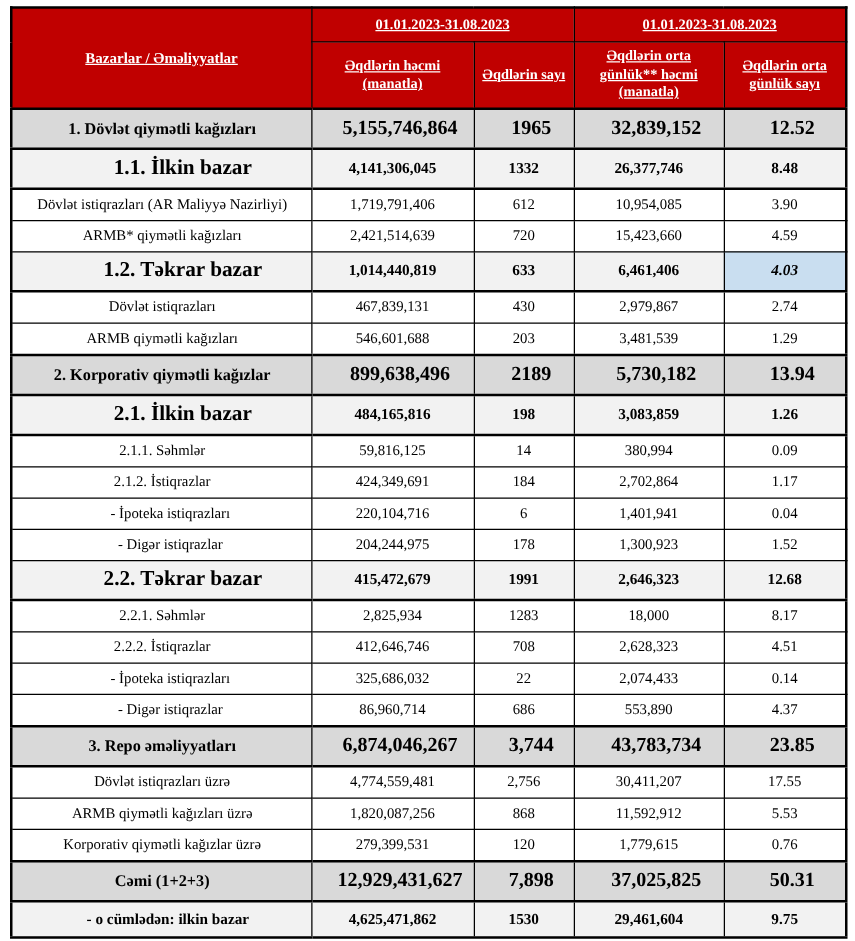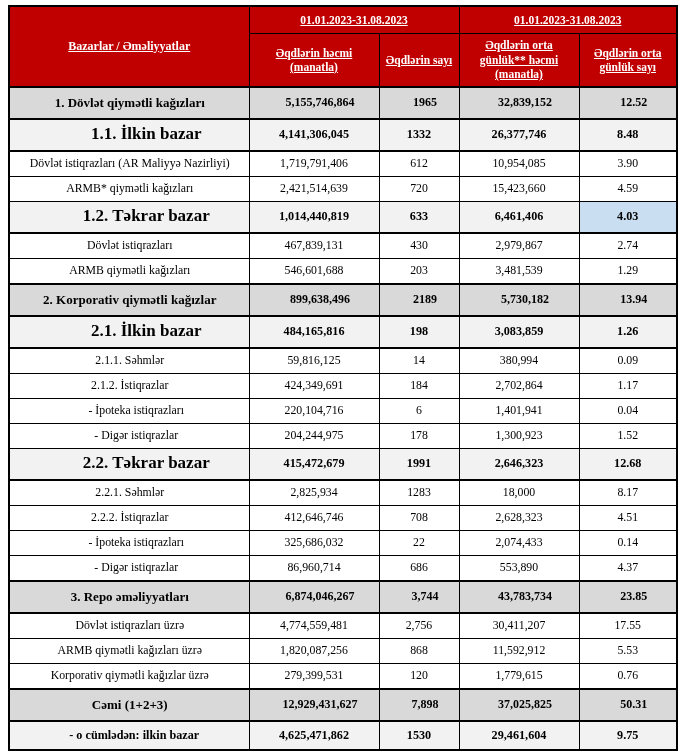--- a/index.html
+++ b/index.html
@@ -60,37 +60,37 @@
   td.label-cell{text-align:center;font-size:11.8px;padding-left:5px;}
   td.num-cell{text-align:center;font-size:11.8px;}
 
   tr.row-section td{
     background:var(--section-bg);
     font-weight:bold;
     border-top:2px solid var(--border);
     border-bottom:2px solid var(--border);
   }
   tr.row-section td.label-cell{font-size:13px;padding-top:7px;padding-bottom:7px;}
-  tr.row-section td.num-cell{font-size:12px;padding-left:16px;}
+  tr.row-section td.num-cell{font-size:16px;padding-left:16px;}
 
   tr.row-subsection td, tr.row-total_detail td{
     background:var(--subsection-bg);
     font-weight:bold;
     border-bottom:2px solid var(--border);
   }
   tr.row-subsection td.label-cell{padding-left:38px;font-size:17px;padding-top:4px;padding-bottom:6px;}
   tr.row-total_detail td.label-cell{padding-left:14px;font-size:12.2px;padding-top:6px;padding-bottom:6px;}
   tr.row-subsection td.num-cell, tr.row-total_detail td.num-cell{font-size:12.2px;}
 
   tr.row-item td, tr.row-subitem td{background:#ffffff;font-weight:normal;}
   tr.row-item td{padding-top:4.5px;padding-bottom:4.5px;}
   tr.row-subitem td{padding-top:4.5px;padding-bottom:4.5px;}
   tr.row-subitem td.label-cell{padding-left:18px;}
 
-  td.highlight{background:var(--highlight-bg) !important;}
+  td.highlight{background:var(--highlight-bg) !important;font-style:italic;}
 </style>
 </head>
 <body>
 
 <div class="page">
 
   <table class="turnover">
     <colgroup>
       <col class="c-label">
         <col class="c-vol">

